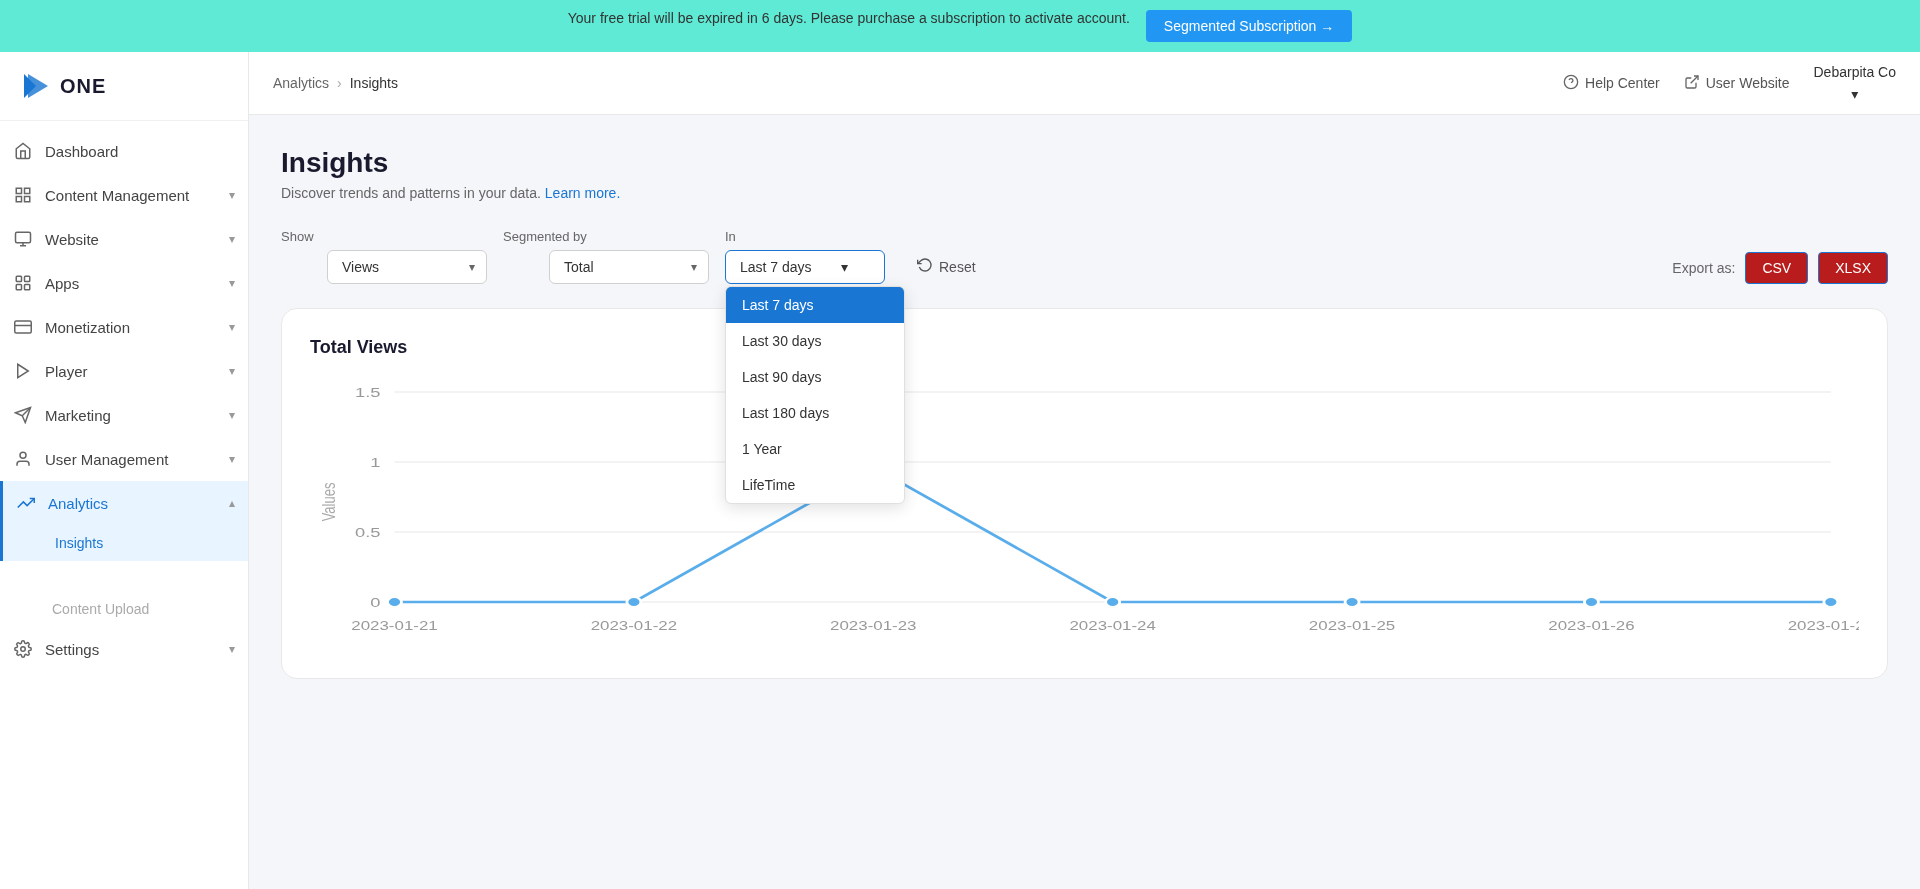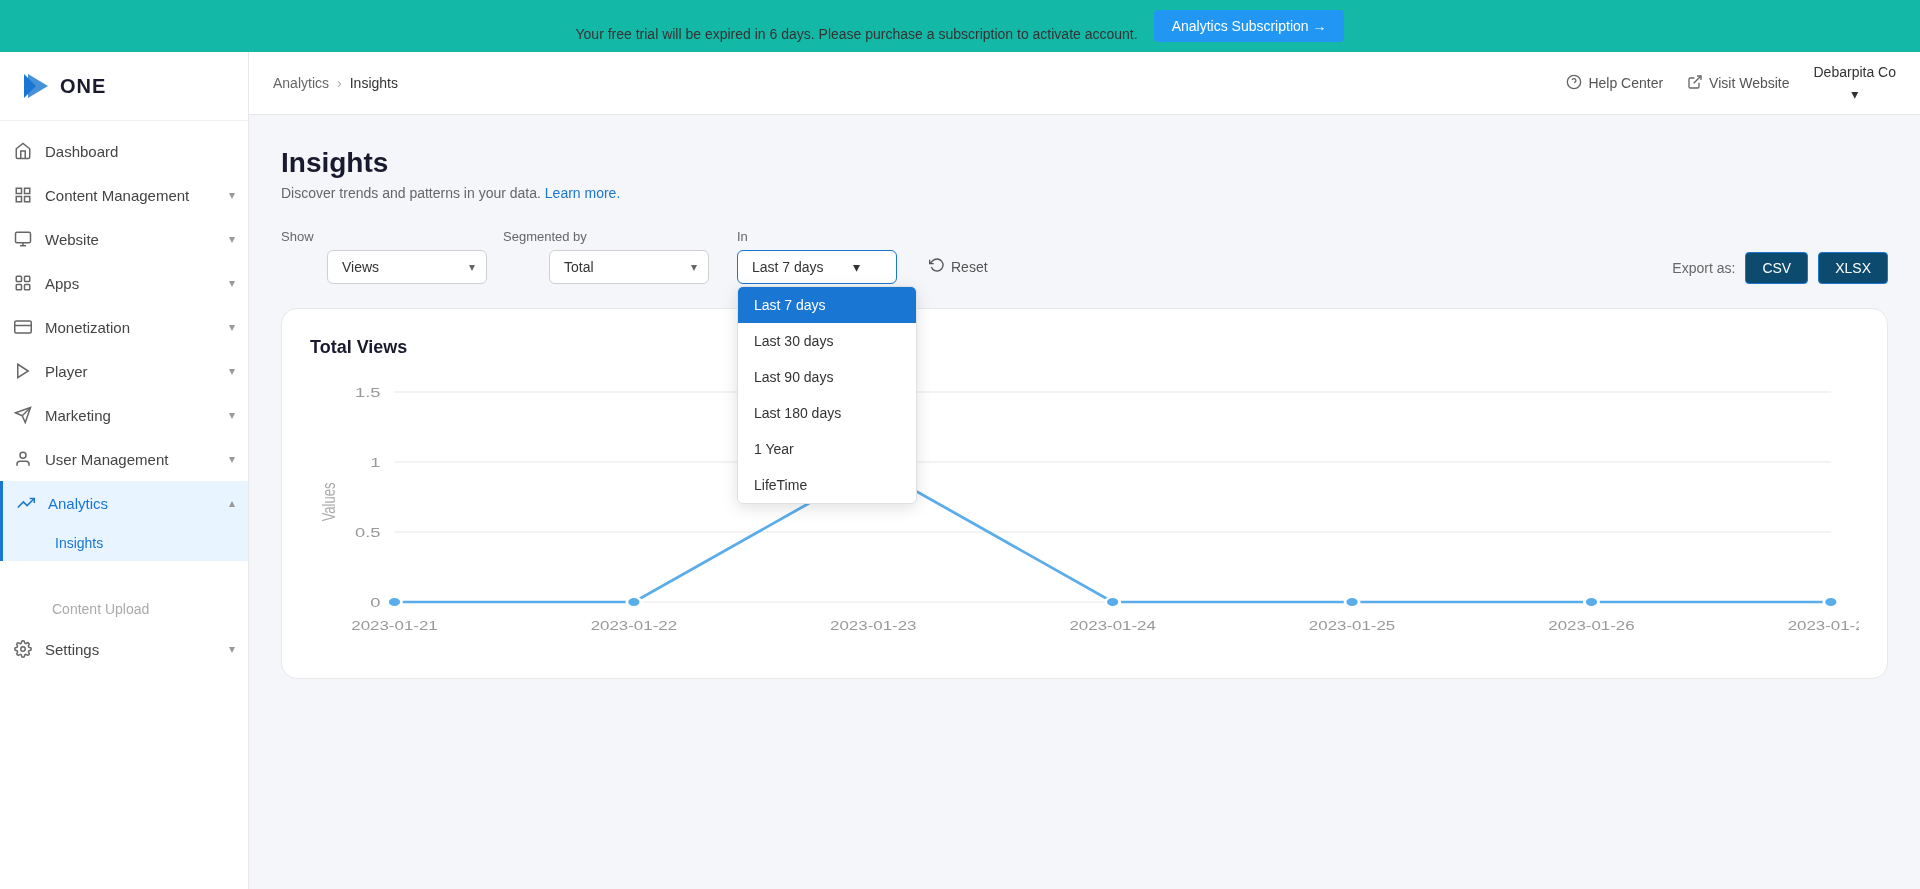--- a/index.html
+++ b/index.html
@@ -1,22 +1,22 @@
 <!DOCTYPE html>
 <html><head>
   <meta charset="utf-8">
   <style>
     * { box-sizing: border-box; margin: 0; padding: 0; }
     body { font-family: -apple-system, BlinkMacSystemFont, 'Segoe UI', sans-serif; background: #f5f6fa; display: flex; flex-direction: column; height: 889px; overflow: hidden; }
 
     
     .top-banner {
-      background: #14b8a6;
-      display: flex;
-      align-items: flex-end;
+      background: #5eead4;
+      display: flex;
+      align-items: flex-start;
       justify-content: center;
       gap: 16px;
       padding: 10px 24px;
       font-size: 14px;
       color: #333;
       flex-shrink: 0;
     }
     .top-banner .purchase-btn {
       background: #2196f3;
       color: white;
@@ -237,21 +237,21 @@
       border: 1px solid #1976d2;
       color: #1976d2;
       background: white;
       border-radius: 4px;
       padding: 7px 16px;
       font-size: 14px;
       cursor: pointer;
       font-weight: 500;
     }
     .export-btn.filled {
-      background: #0c4a6e;
+      background: #b91c1c;
       color: white;
       text-align: right;
     }
 
     
     .dropdown-menu {
       position: absolute;
       top: 100%;
       left: 0;
       background: white;
@@ -311,21 +311,21 @@
     
     ::-webkit-scrollbar { width: 6px; }
     ::-webkit-scrollbar-track { background: #f0f0f0; }
     ::-webkit-scrollbar-thumb { background: #ccc; border-radius: 3px; }
   </style>
 </head>
 <body>
 
 <div class="top-banner">
   <span>Your free trial will be expired in 6 days. Please purchase a subscription to activate account.</span>
-  <button class="purchase-btn">Analytics Subscription →</button>
+  <button class="purchase-btn">Segmented Subscription →</button>
 </div>
 
 <div class="layout">
 
   <aside class="sidebar">
     <div class="sidebar-logo">
       <svg class="logo-icon" viewBox="0 0 32 32" fill="none">
         <path d="M8 4L28 16L8 28V4Z" fill="#1976d2" opacity="0.8"></path>
         <path d="M4 4L16 16L4 28V4Z" fill="#1976d2"></path>
       </svg>
@@ -496,21 +496,21 @@
           <span>Help Center</span>
         </div>
         <div class="header-action">
           <span>
             <svg width="16" height="16" viewBox="0 0 24 24" fill="none" stroke="#666" stroke-width="2">
                 <path d="M18 13v6a2 2 0 01-2 2H5a2 2 0 01-2-2V8a2 2 0 012-2h6"></path>
                 <polyline points="15,3 21,3 21,9"></polyline>
                 <line x1="10" y1="14" x2="21" y2="3"></line>
               </svg>
           </span>
-          <span>Visit Website</span>
+          <span>User Website</span>
         </div>
         <div class="user-menu">
           <span>Debarpita Co</span>
           <span>▾</span>
         </div>
       </div>
     </div>
 
     <div class="page-body">
       <h1 class="page-title">Insights</h1>
@@ -534,21 +534,21 @@
         <div class="filter-group">
           <label class="filter-label">Segmented by</label>
           <div class="select-wrapper">
             <select class="filter-select">
               <option>Total</option>
             </select>
             <span class="chevron-down">▾</span>
           </div>
         </div>
 
-        <div class="filter-group" style="position:relative;margin-left:12px;">
+        <div class="filter-group" style="position:relative;">
           <label class="filter-label">In</label>
           <div class="in-select-active">
             <span>Last 7 days</span>
             <span>▾</span>
           </div>
 
           <div class="dropdown-menu">
             <div class="dropdown-item selected">
               <span>Last 7 days</span>
             </div>

